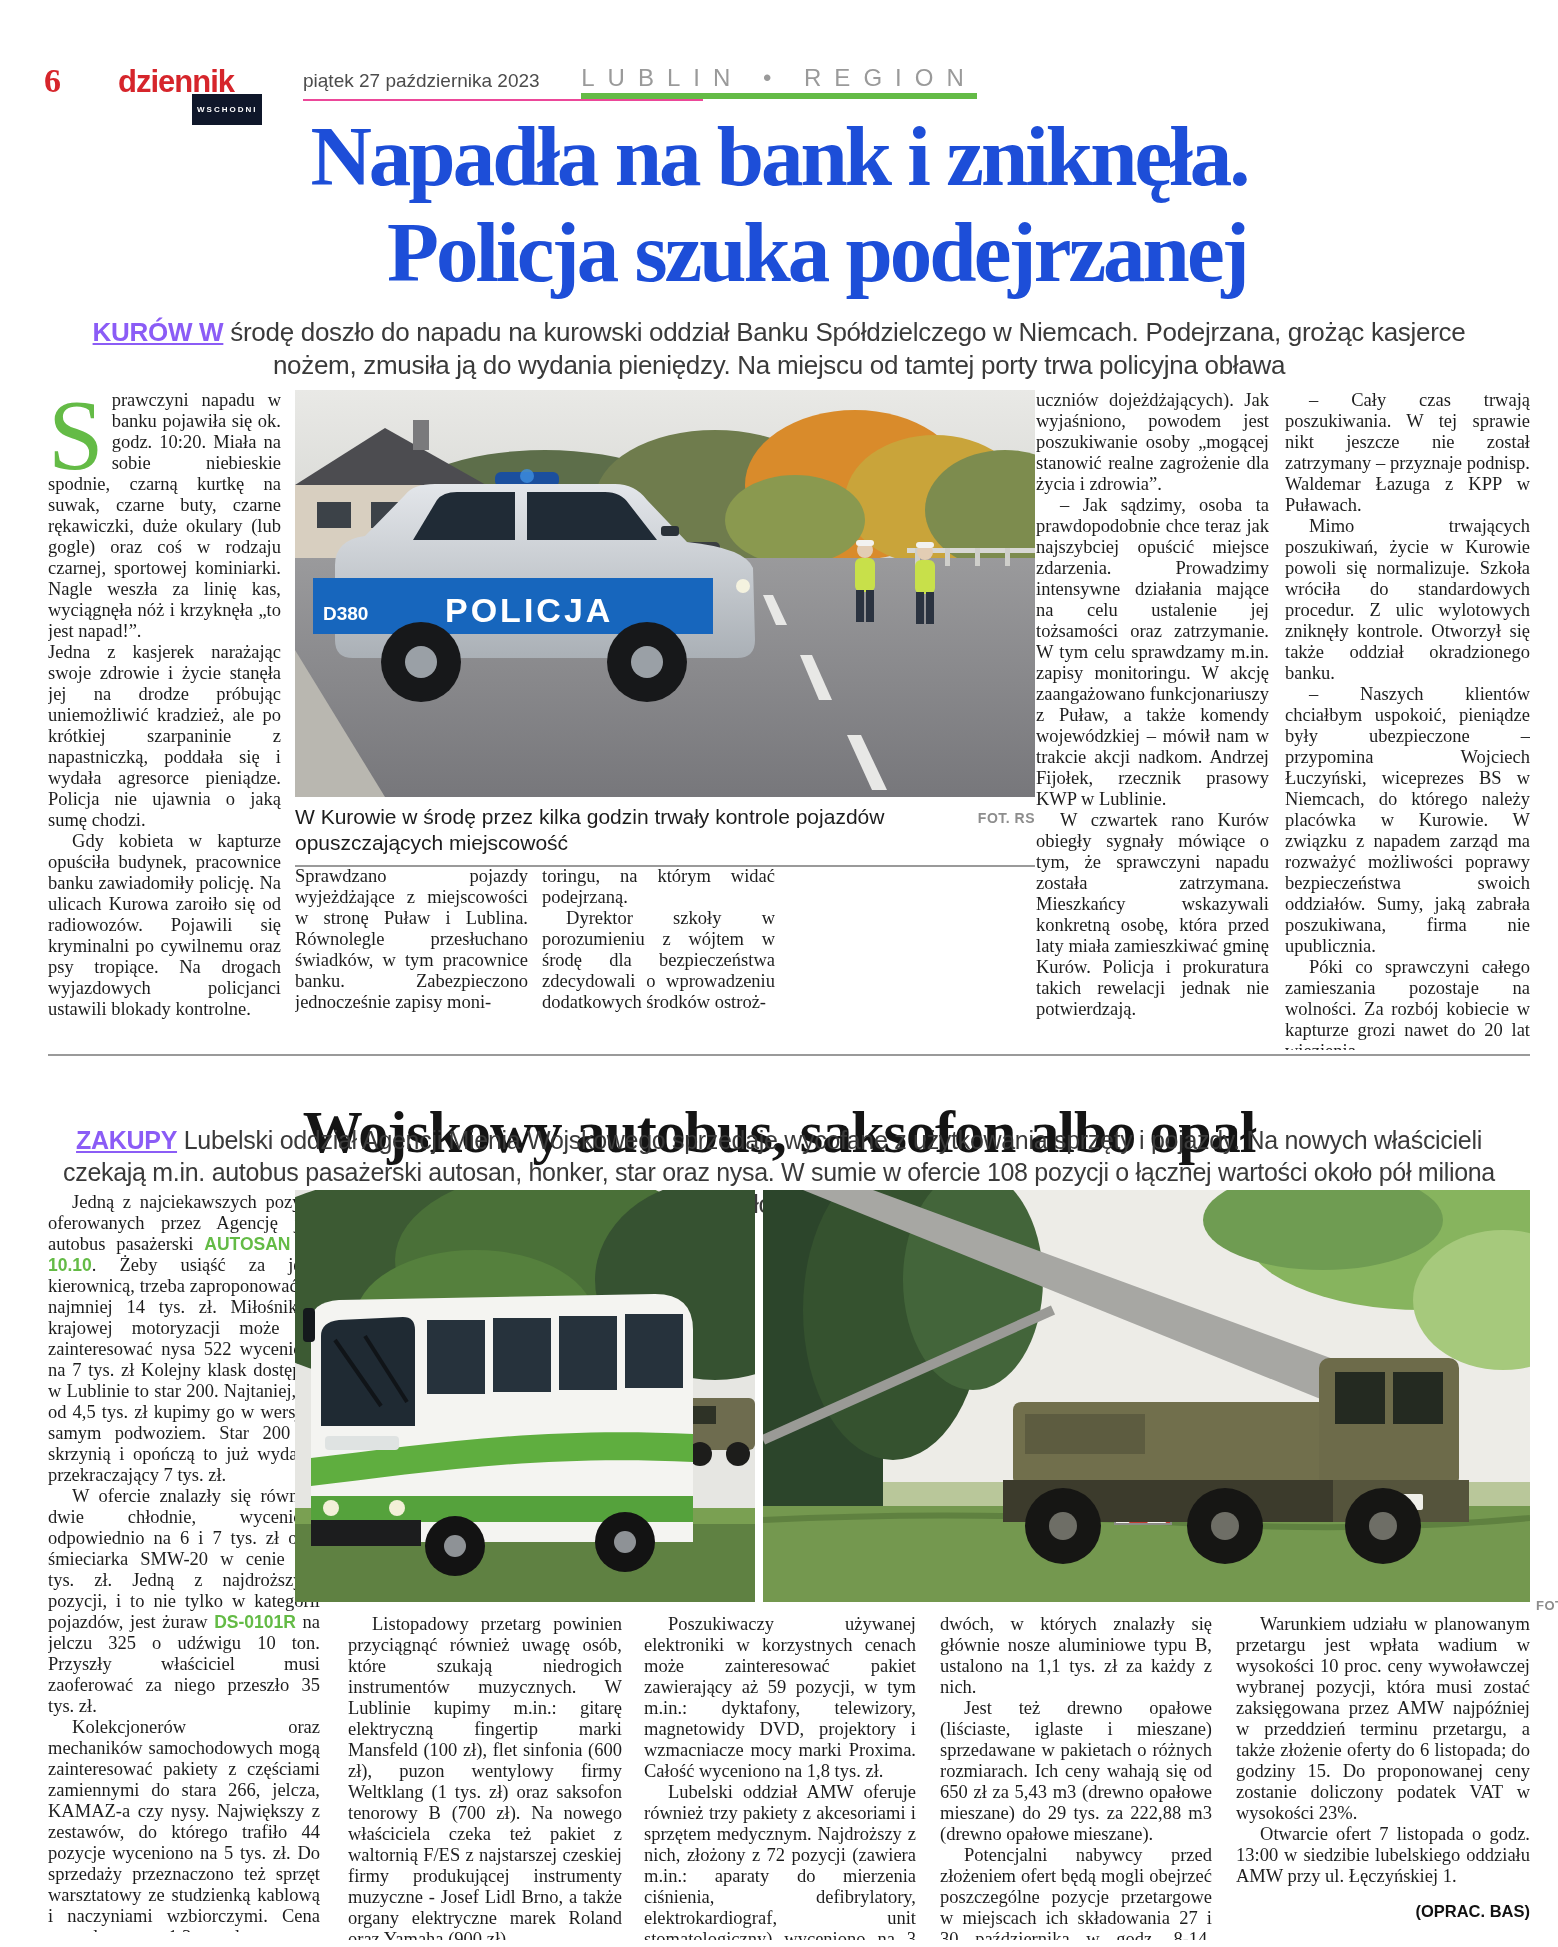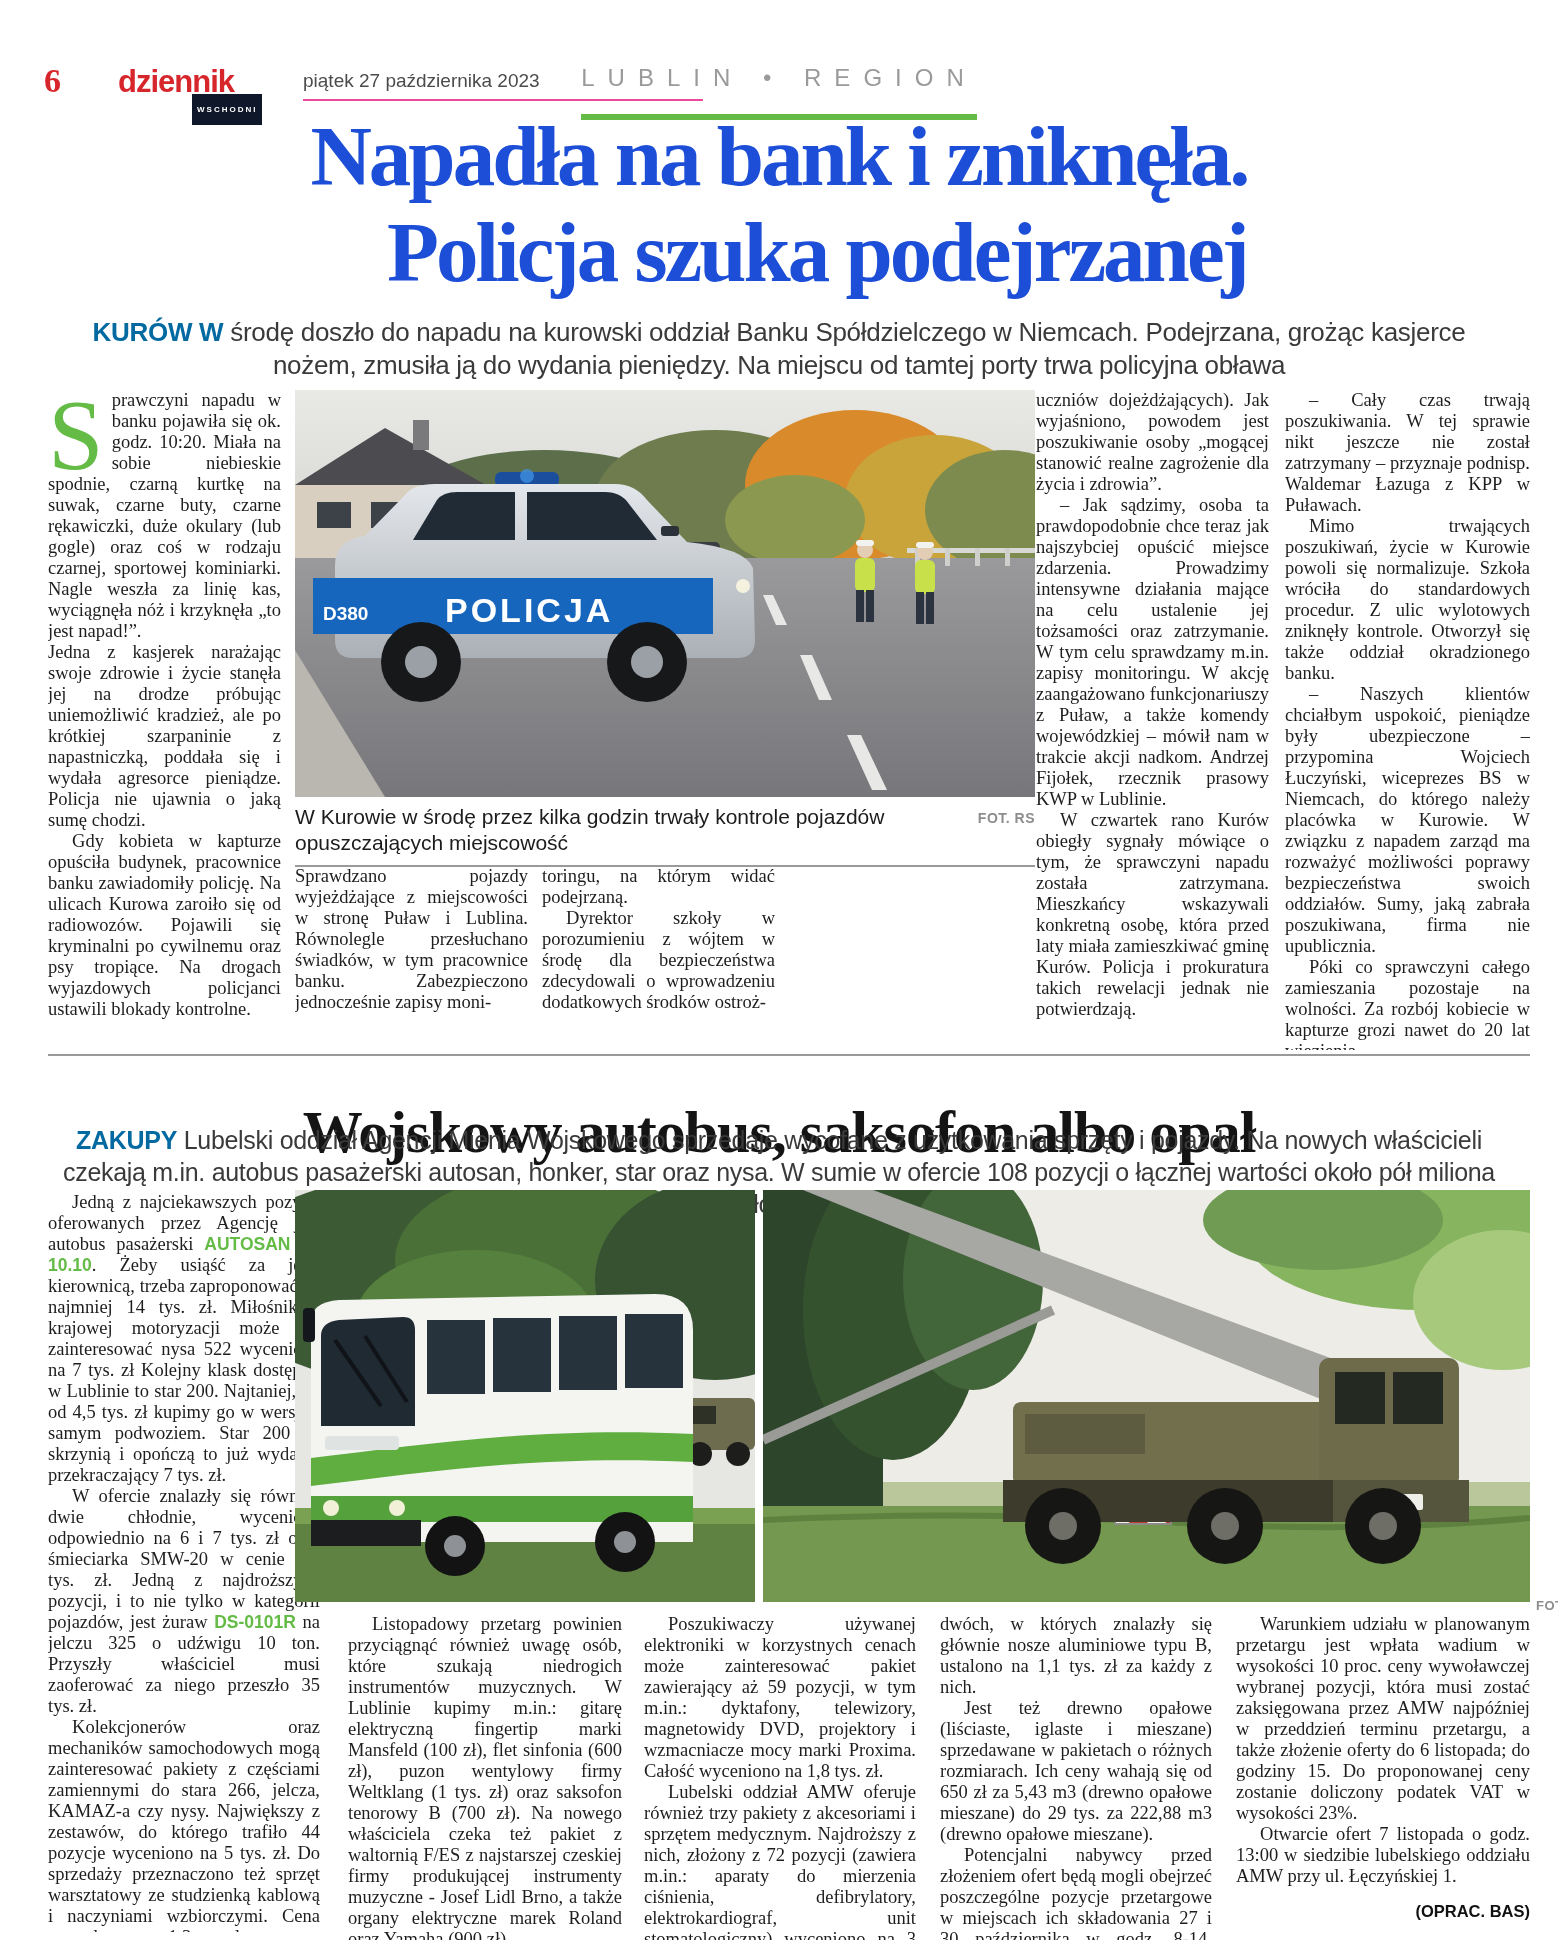--- a/index.html
+++ b/index.html
@@ -10,30 +10,30 @@
   
   .page-num{font-family:"Liberation Serif",serif;font-size:34px;color:#d6252b;font-weight:bold;}
   .logo{font-family:"Liberation Sans",sans-serif;font-weight:bold;font-size:31px;color:#d6252b;
         letter-spacing:-1px;}
   .logo-badge{position:absolute;left:74px;top:30px;background:#0f172a;color:#fff;
         font-family:"Liberation Sans",sans-serif;font-size:8px;font-weight:bold;letter-spacing:2px;
         padding:11px 5px;}
   .date{font-family:"Liberation Sans",sans-serif;font-size:19px;color:#4c4c4c;
         border-bottom:2px solid #ec4899;padding-bottom:7px;width:400px;}
   .section-title{font-family:"Liberation Sans",sans-serif;font-size:24px;color:#9a9a9a;
-        letter-spacing:13px;padding-bottom:22px;border-bottom:6px solid #64bb46;}
+        letter-spacing:13px;padding-bottom:1px;border-bottom:6px solid #64bb46;}
 
   
   .h1{font-family:"Liberation Serif",serif;font-weight:bold;color:#1d4ed8;text-align:center;
       font-size:85px;line-height:1.04;letter-spacing:-3px;width:100%;}
   .h2{font-family:"Liberation Serif",serif;font-weight:bold;color:#141414;text-align:center;
       font-size:60px;line-height:1.0;letter-spacing:-1px;width:100%;}
   .lead{font-family:"Liberation Sans",sans-serif;color:#3a3a3a;text-align:center;
         font-size:26px;line-height:1.28;letter-spacing:-0.3px;}
-  .kicker{color:#0369a1;font-weight:bold;}
+  .kicker{color:#8b5cf6;font-weight:bold;text-decoration:underline;}
 
   
   .body-col{font-size:18.5px;line-height:21px;text-align:justify;color:#1d1d1d;overflow:hidden;}
   .body-col p{margin:0;}
   .body-col p + p{text-indent:1.3em;}
   .body-col.all-indent p{text-indent:1.3em;}
   .dropcap{float:left;color:#64bb46;font-size:100px;line-height:78px;padding:6px 8px 0 0;
            font-family:"Liberation Serif",serif;}
   .term{font-family:"Liberation Sans",sans-serif;font-weight:bold;color:#64bb46;font-size:17.5px;}
   .signoff{text-align:right;font-family:"Liberation Sans",sans-serif;font-weight:bold;

